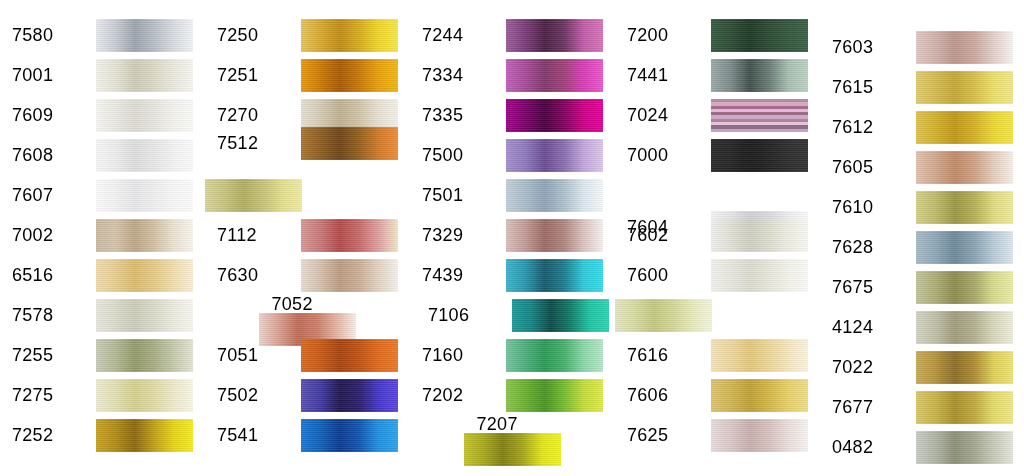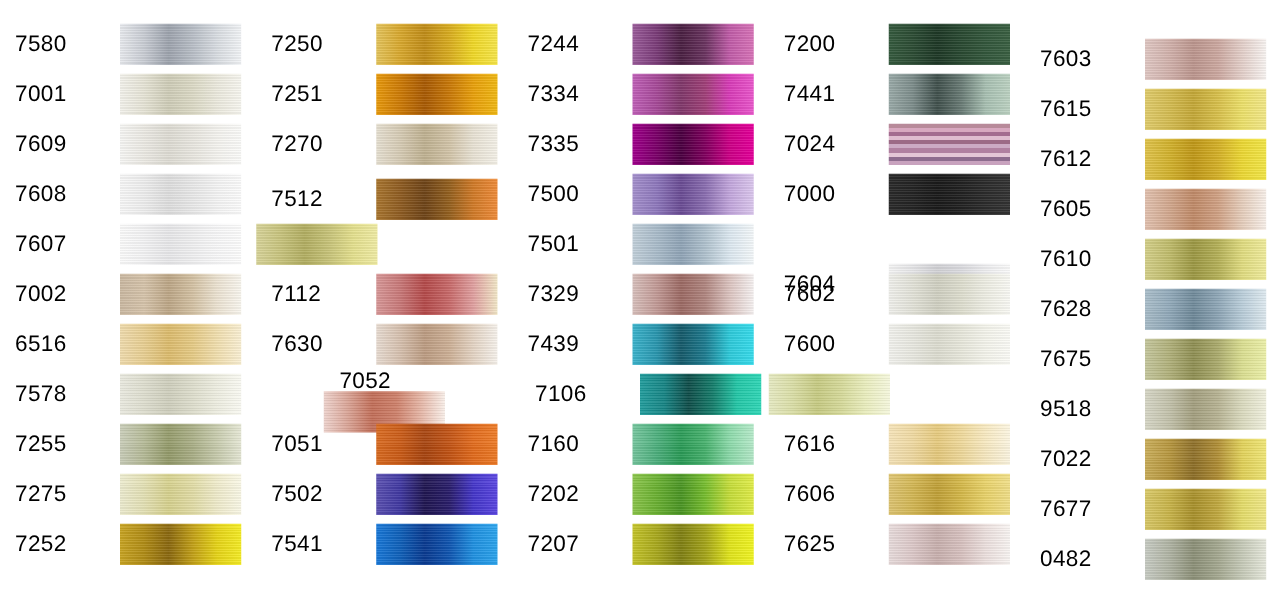--- a/index.html
+++ b/index.html
@@ -154,21 +154,21 @@
         <div class="swatch-chip" style="background: linear-gradient(to right, rgb(232, 154, 12), rgb(204, 122, 6), rgb(168, 90, 4), rgb(200, 120, 8), rgb(232, 160, 12), rgb(240, 184, 20));">
           <div class="sheen"></div>
         </div>
       </div>
       <div class="swatch-row" style="top: 95px;">
         <div class="swatch-code">7270</div>
         <div class="swatch-chip" style="background: linear-gradient(to right, rgb(230, 224, 210), rgb(214, 203, 180), rgb(191, 177, 145), rgb(210, 196, 168), rgb(232, 226, 212), rgb(244, 241, 232));">
           <div class="sheen"></div>
         </div>
       </div>
-      <div class="swatch-row" style="top: 139px;">
+      <div class="swatch-row" style="top: 123px;">
         <div class="swatch-code">7512</div>
         <div class="swatch-chip" style="background: linear-gradient(to right, rgb(169, 118, 47), rgb(142, 92, 34), rgb(110, 68, 24), rgb(147, 96, 31), rgb(208, 122, 40), rgb(239, 140, 58));">
           <div class="sheen"></div>
         </div>
       </div>
       <div class="swatch-row" style="top: 175px;">
         <div class="swatch-chip" style="background: linear-gradient(to right, rgb(216, 212, 154), rgb(200, 196, 126), rgb(178, 174, 98), rgb(200, 196, 122), rgb(228, 224, 142), rgb(240, 236, 164));">
           <div class="sheen"></div>
         </div>
       </div>
@@ -263,21 +263,21 @@
         <div class="swatch-chip" style="background: linear-gradient(to right, rgb(116, 196, 156), rgb(76, 174, 124), rgb(42, 154, 86), rgb(70, 176, 108), rgb(138, 216, 168), rgb(180, 232, 200));">
           <div class="sheen"></div>
         </div>
       </div>
       <div class="swatch-row" style="top: 375px;">
         <div class="swatch-code">7202</div>
         <div class="swatch-chip" style="background: linear-gradient(to right, rgb(138, 196, 74), rgb(106, 176, 50), rgb(74, 148, 36), rgb(118, 188, 46), rgb(196, 220, 58), rgb(224, 236, 72));">
           <div class="sheen"></div>
         </div>
       </div>
-      <div class="swatch-row" style="top: 415px;">
+      <div class="swatch-row" style="top: 415px; flex-direction: column;">
         <div class="swatch-code">7207</div>
         <div class="swatch-chip" style="background: linear-gradient(to right, rgb(196, 196, 42), rgb(168, 168, 30), rgb(128, 128, 20), rgb(164, 164, 26), rgb(224, 228, 28), rgb(240, 244, 36));">
           <div class="sheen"></div>
         </div>
       </div>
     </div>
     <div class="swatch-column" style="left: 615px;">
       <div class="swatch-row" style="top: 15px;">
         <div class="swatch-code">7200</div>
         <div class="swatch-chip" style="background: linear-gradient(to right, rgb(53, 90, 62), rgb(44, 76, 52), rgb(30, 56, 38), rgb(42, 74, 50), rgb(51, 87, 60), rgb(58, 96, 66));">
@@ -381,21 +381,21 @@
           <div class="sheen"></div>
         </div>
       </div>
       <div class="swatch-row" style="top: 255px;">
         <div class="swatch-code">7675</div>
         <div class="swatch-chip" style="background: linear-gradient(to right, rgb(194, 196, 154), rgb(174, 174, 120), rgb(140, 140, 80), rgb(168, 168, 106), rgb(216, 220, 142), rgb(234, 238, 166));">
           <div class="sheen"></div>
         </div>
       </div>
       <div class="swatch-row" style="top: 295px;">
-        <div class="swatch-code">9518</div>
+        <div class="swatch-code">4124</div>
         <div class="swatch-chip" style="background: linear-gradient(to right, rgb(212, 212, 196), rgb(192, 191, 168), rgb(160, 156, 124), rgb(180, 176, 144), rgb(216, 216, 188), rgb(238, 238, 220));">
           <div class="sheen"></div>
         </div>
       </div>
       <div class="swatch-row" style="top: 335px;">
         <div class="swatch-code">7022</div>
         <div class="swatch-chip" style="background: linear-gradient(to right, rgb(200, 172, 88), rgb(180, 148, 60), rgb(140, 110, 40), rgb(174, 140, 52), rgb(224, 208, 88), rgb(238, 228, 116));">
           <div class="sheen"></div>
         </div>
       </div>

